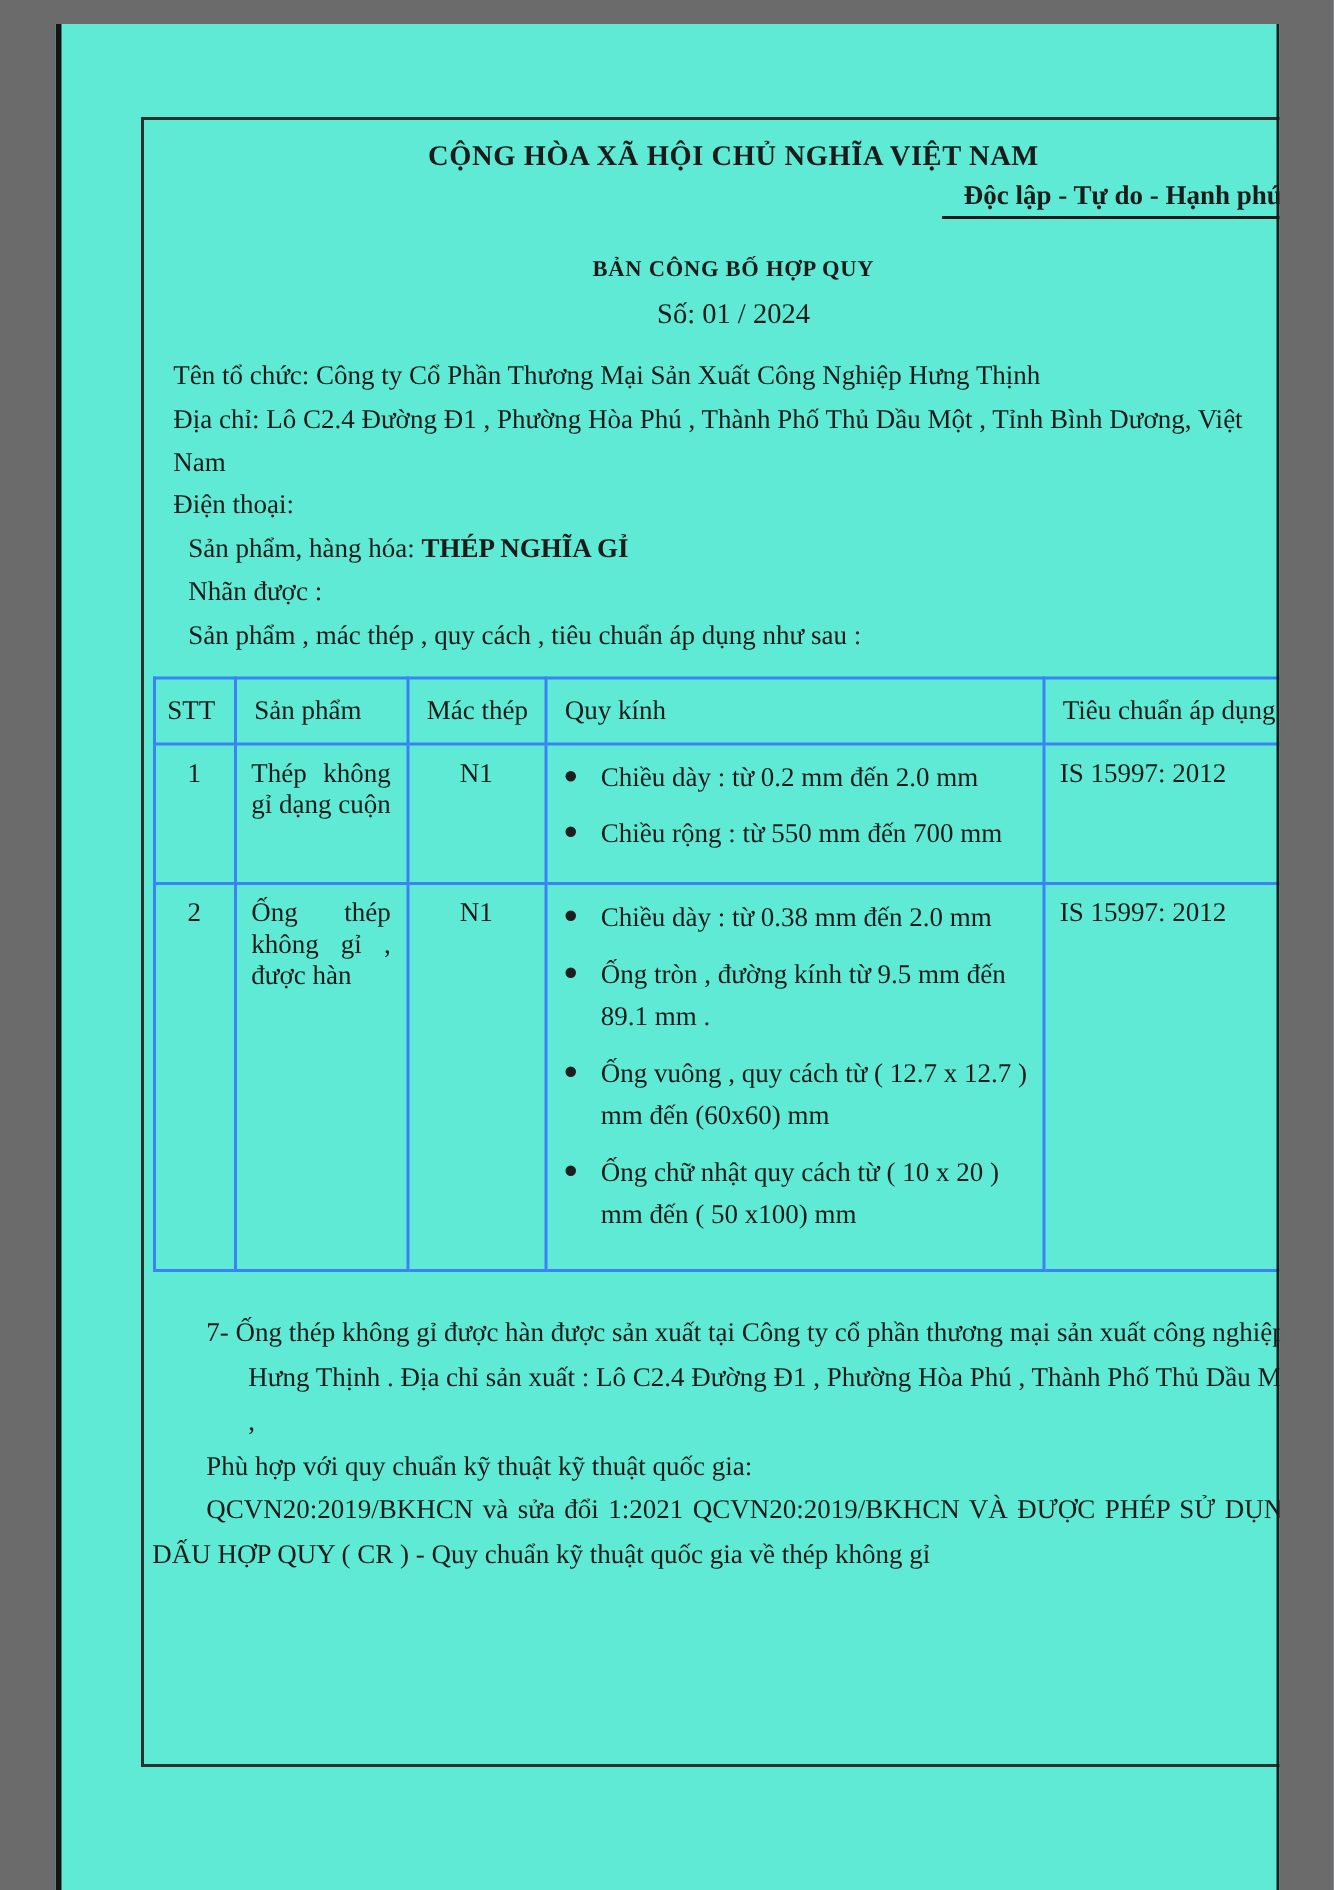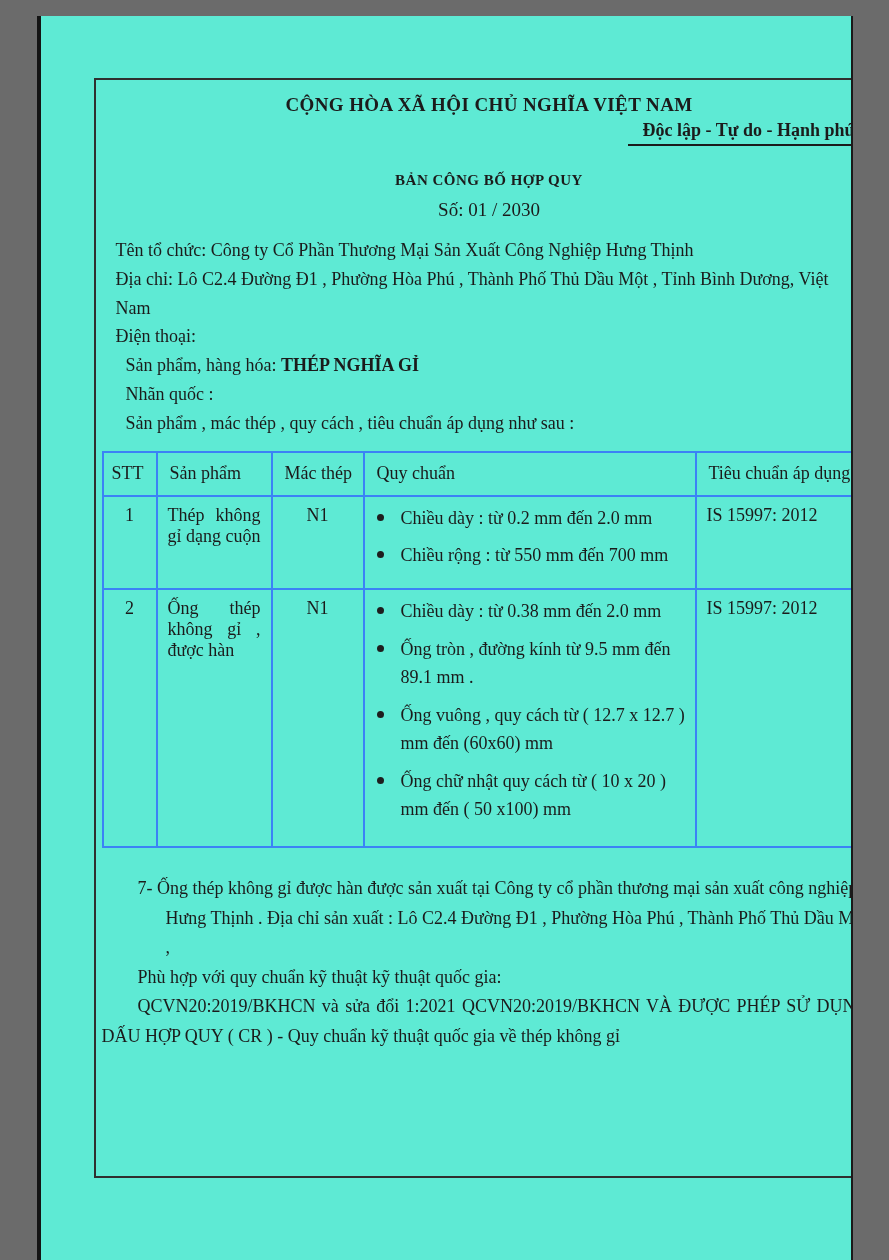--- a/index.html
+++ b/index.html
@@ -94,45 +94,45 @@
 <div class="page">
 
   <div class="frame">
 
     <p class="nat1">CỘNG HÒA XÃ HỘI CHỦ NGHĨA VIỆT NAM</p>
     <p class="nat2">
       <span>Độc lập - Tự do - Hạnh phúc</span>
     </p>
 
     <p class="doc-title">BẢN CÔNG BỐ HỢP QUY</p>
-    <p class="doc-no">Số: 01 / 2030</p>
+    <p class="doc-no">Số: 01 / 2024</p>
 
     <div class="body-block">
       <p>Tên tổ chức: Công ty Cổ Phần Thương Mại Sản Xuất Công Nghiệp Hưng Thịnh</p>
       <p>Địa chỉ: Lô C2.4 Đường Đ1 , Phường Hòa Phú , Thành Phố Thủ Dầu Một , Tỉnh Bình Dương, Việt Nam</p>
       <p>Điện thoại:</p>
       <p class="indented"><span>Sản phẩm, hàng hóa: </span><span class="bold-val">THÉP NGHĨA GỈ</span></p>
-      <p class="indented">Nhãn quốc :</p>
+      <p class="indented">Nhãn được :</p>
       <p class="indented">Sản phẩm , mác thép , quy cách , tiêu chuẩn áp dụng như sau :</p>
     </div>
 
     <table class="decl">
       <colgroup>
         <col style="width:54px">
           <col style="width:115px">
           <col style="width:92px">
           <col style="width:332px">
           <col style="width:181px">
       </colgroup>
       <thead>
         <tr>
           <th class="c-stt">STT</th>
           <th>Sản phẩm</th>
           <th>Mác thép</th>
-          <th>Quy chuẩn</th>
+          <th>Quy kính</th>
           <th>Tiêu chuẩn áp dụng</th>
         </tr>
       </thead>
       <tbody>
         <tr class="row-1">
           <td class="c-stt">1</td>
           <td class="c-sp">Thép không gỉ dạng cuộn</td>
           <td class="c-mt">N1</td>
           <td class="c-qc">
             <ul class="qc">

